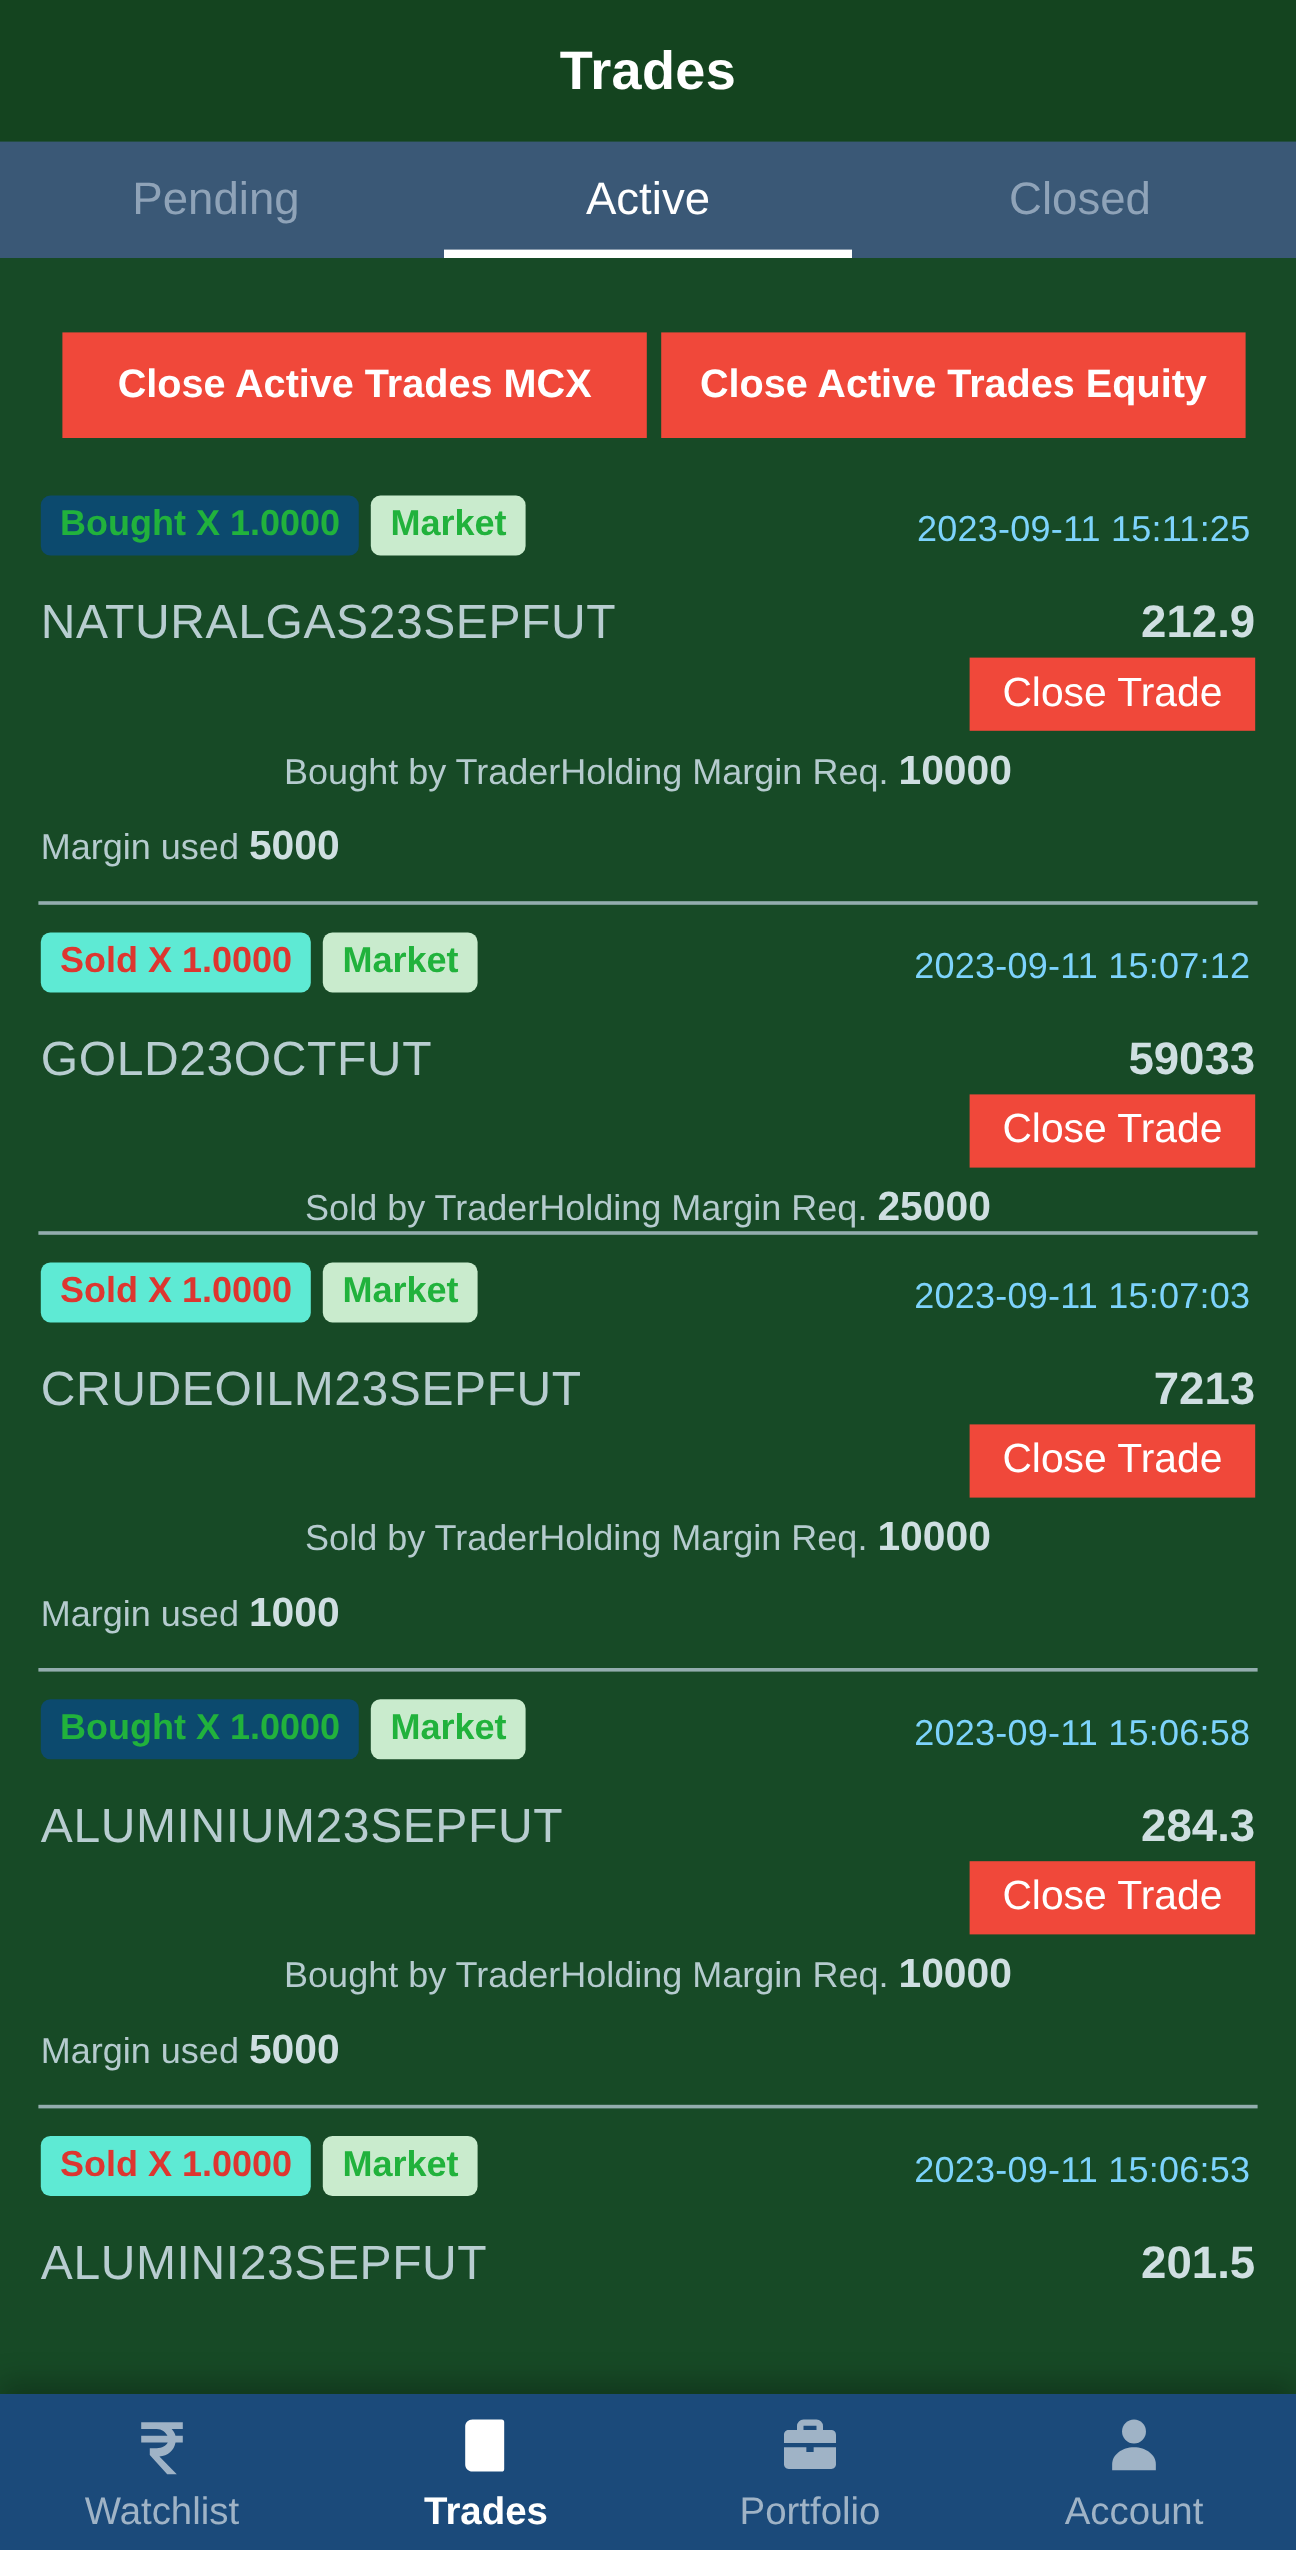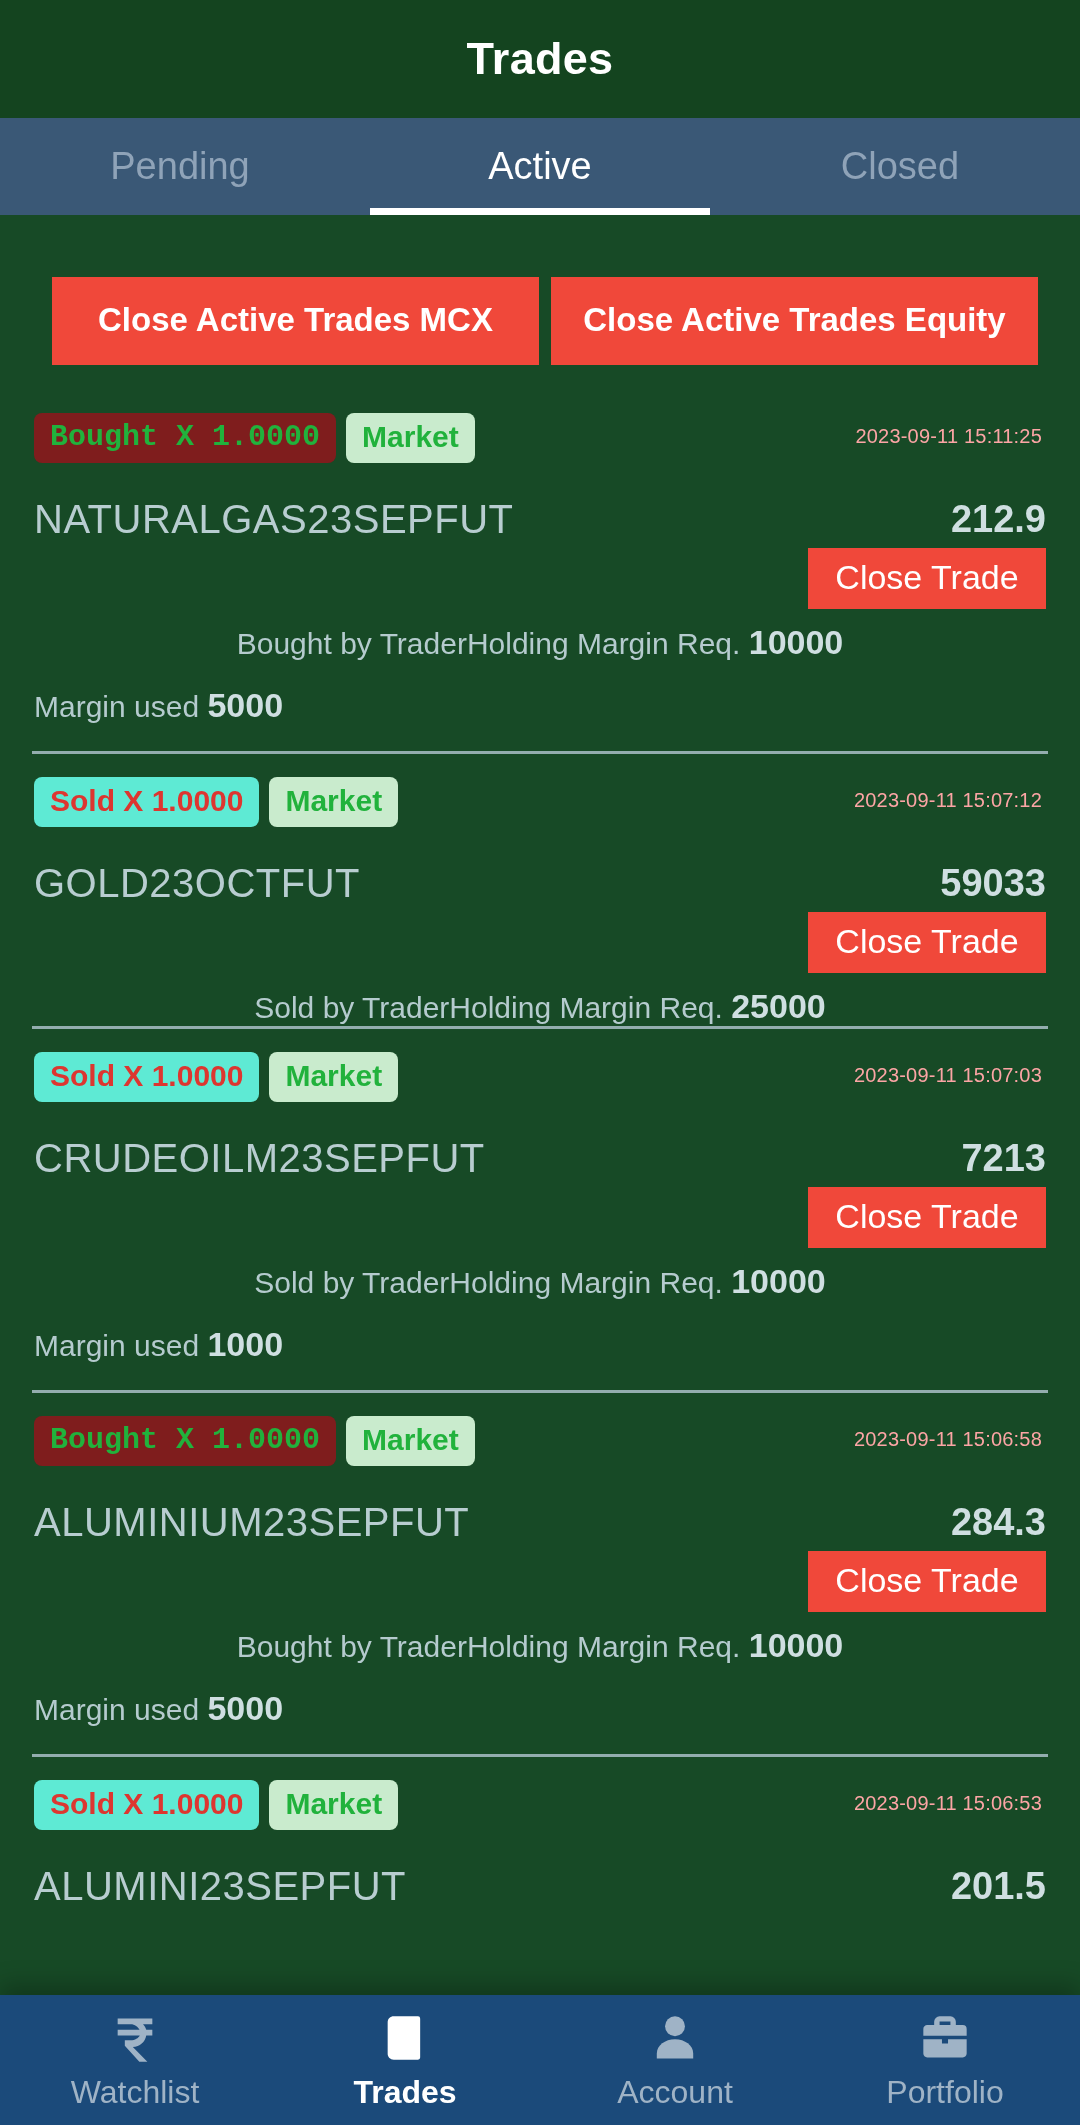--- a/index.html
+++ b/index.html
@@ -58,24 +58,24 @@
   .row-badges {
     display:flex; align-items:flex-start; justify-content:space-between;
     padding:0 4px 0 0;
   }
   .badges { display:flex; gap:10px; }
   .badge {
     font-size:30px; font-weight:bold; border-radius:8px;
     padding:9px 16px 11px; line-height:1;
     white-space:nowrap;
   }
-  .badge.buy  { background:#7f1d1d; color:#21b23c;font-family:Liberation Mono, monospace; }
+  .badge.buy  { background:#0c4a6e; color:#21b23c; }
   .badge.sell { background:#5eead4; color:#dd3630; }
   .badge.mkt  { background:#c9ebcd; color:#21b23c; }
-  .timestamp { color:#fca5a5; font-size:20px; padding-top:12px; letter-spacing:.2px; }
+  .timestamp { color:#7dd3fc; font-size:30px; padding-top:12px; letter-spacing:.2px; }
 
   .row-symbol {
     display:flex; align-items:center; justify-content:space-between;
     padding-top:34px;
     gap:32px;
   }
   .symbol { color:#b8cdd0; font-size:40px; letter-spacing:.5px; }
   .price  { color:#cfdfe1; font-size:38px; font-weight:bold; }
 
   .row-action {
@@ -261,29 +261,29 @@
         <span class="nav-icon">
           <svg viewBox="0 0 24 24">
             <path d="M6 2h12a1 1 0 0 1 1 1v18a1 1 0 0 1-1 1H6.8C5.2 22 4 20.8 4 19.3V4.7C4 3.2 5.2 2 6.8 2H6zm2.6 5.2h7v1.9h-7V7.2zm0 3.2h7v1.9h-7v-1.9zm.4 5.4h6.6a1 1 0 0 1 0 2.8H9a1.4 1.4 0 0 1 0-2.8z"></path>
           </svg>
         </span>
         <span class="nav-label">Trades</span>
       </div>
       <div class="nav-item">
         <span class="nav-icon">
           <svg viewBox="0 0 24 24">
+            <path d="M9.5 2h5A2.5 2.5 0 0 1 17 4.5V6h3.2A1.8 1.8 0 0 1 22 7.8V11H2V7.8C2 6.8 2.8 6 3.8 6H7V4.5A2.5 2.5 0 0 1 9.5 2zm0 2.4V6h5V4.4h-5zM2 12.6h8.6v1.9h2.8v-1.9H22v6.6c0 1-.8 1.8-1.8 1.8H3.8c-1 0-1.8-.8-1.8-1.8v-6.6z"></path>
+          </svg>
+        </span>
+        <span class="nav-label">Portfolio</span>
+      </div>
+      <div class="nav-item">
+        <span class="nav-icon">
+          <svg viewBox="0 0 24 24">
             <circle cx="12" cy="6.6" r="4.6"></circle>
             <path d="M12 12.6c4.6 0 8.4 2.9 8.4 6.5v2.4H3.6v-2.4c0-3.6 3.8-6.5 8.4-6.5z"></path>
           </svg>
         </span>
         <span class="nav-label">Account</span>
       </div>
-      <div class="nav-item">
-        <span class="nav-icon">
-          <svg viewBox="0 0 24 24">
-            <path d="M9.5 2h5A2.5 2.5 0 0 1 17 4.5V6h3.2A1.8 1.8 0 0 1 22 7.8V11H2V7.8C2 6.8 2.8 6 3.8 6H7V4.5A2.5 2.5 0 0 1 9.5 2zm0 2.4V6h5V4.4h-5zM2 12.6h8.6v1.9h2.8v-1.9H22v6.6c0 1-.8 1.8-1.8 1.8H3.8c-1 0-1.8-.8-1.8-1.8v-6.6z"></path>
-          </svg>
-        </span>
-        <span class="nav-label">Portfolio</span>
-      </div>
     </div>
 
 </div>
 
 </body></html>

